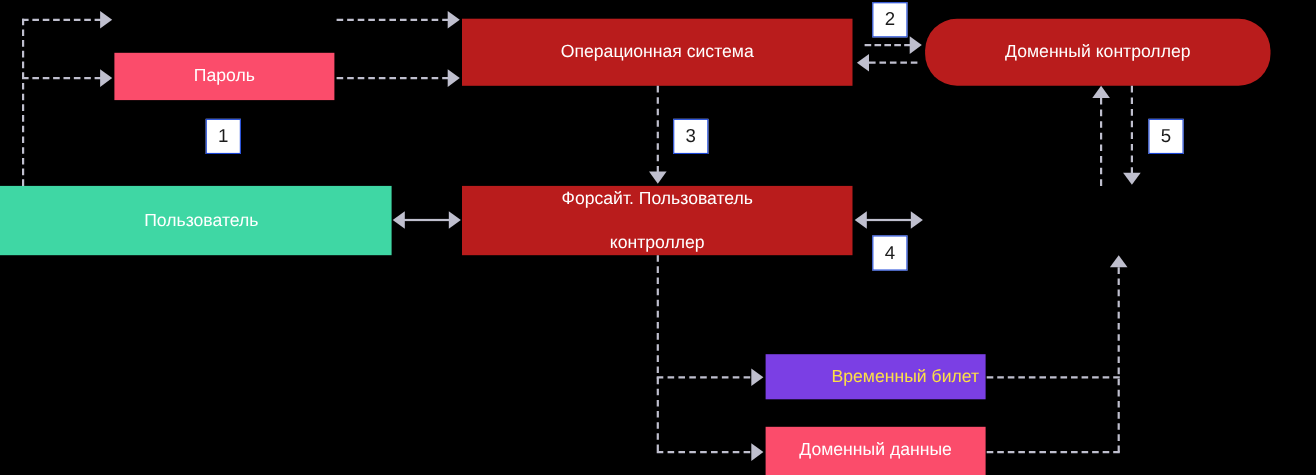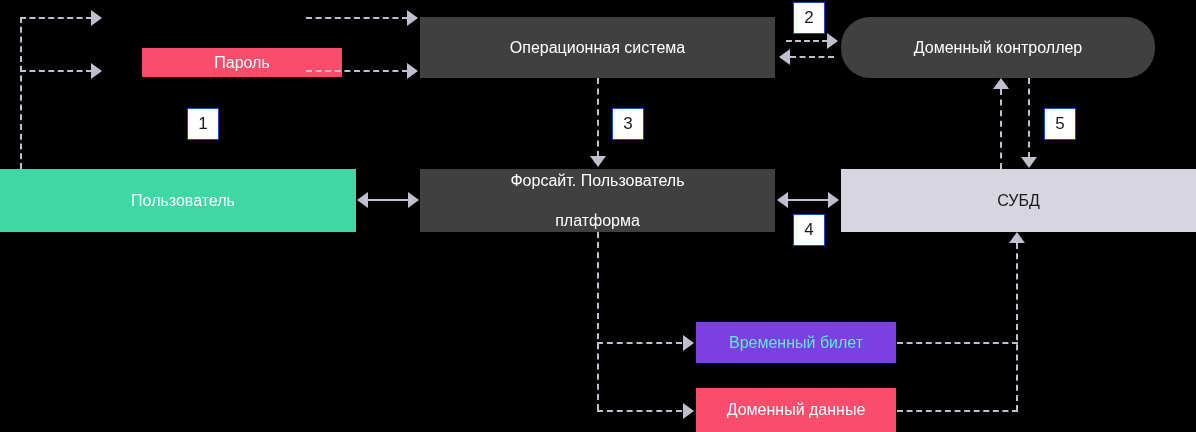--- a/index.html
+++ b/index.html
@@ -14,24 +14,24 @@
     position:absolute;
     display:flex;align-items:center;justify-content:center;
     text-align:center;
     box-sizing:border-box;
     font-size:16px;
     line-height:20px;
     padding:2px 6px;
   }
   .node span{display:block;}
   .n-red{background:#FB4C6B;color:#ffffff;}
-  .n-blue{background:#404040;color:#ffffff;}
+  .n-blue{background:#b91c1c;color:#ffffff;}
   .n-green{background:#3FD7A4;color:#ffffff;}
   .n-gray{background:#D6D5E0;color:#1b1b1b;}
-  .n-purple{background:#7B3FE4;color:#5eead4;}
+  .n-purple{background:#7B3FE4;color:#fde047;justify-content:flex-end;}
 
   .badge{
     position:absolute;
     width:32px;height:32px;
     background:#FFFFFF;
     border:1px solid #1843D6;
     box-sizing:border-box;
     display:flex;align-items:center;justify-content:center;
     color:#1b1b1b;
     font-size:17px;
@@ -100,46 +100,43 @@
   <div class="arrow ar-r" style="left:683px;top:335px;"></div>
   <div class="seg h-dash" style="left:597px;top:410px;width:85px;"></div>
   <div class="arrow ar-r" style="left:683px;top:403px;"></div>
 
   <div class="seg h-dash" style="left:897px;top:342px;width:121px;"></div>
   <div class="seg h-dash" style="left:897px;top:410px;width:121px;"></div>
   <div class="seg v-dash" style="left:1016px;top:243px;height:168px;"></div>
   <div class="arrow ar-u" style="left:1009px;top:232px;"></div>
 
 
-  <div class="node n-red" style="left:104px;top:48px;width:200px;height:29px;margin-left:38px;">
+  <div class="node n-red" style="left:104px;top:48px;width:200px;height:43px;">
     <span>Пароль</span>
   </div>
 
   <div class="node n-blue" style="left:420px;top:17px;width:355px;height:61px;">
     <span>Операционная система</span>
   </div>
 
   <div class="node n-blue" style="left:841px;top:17px;width:314px;height:61px;border-radius:29px;">
     <span>Доменный контроллер</span>
   </div>
 
   <div class="node n-green" style="left:0px;top:169px;width:356px;height:63px;padding-left:16px;">
     <span>Пользователь</span>
   </div>
 
   <div class="node n-blue" style="left:420px;top:169px;width:355px;height:63px;">
     <span>
       <span>Форсайт. Пользователь</span><br>
-      <span>платформа</span>
+      <span>контроллер</span>
     </span>
   </div>
 
-  <div class="node n-gray" style="left:841px;top:169px;width:355px;height:63px;">
-    <span>СУБД</span>
-  </div>
 
   <div class="node n-purple" style="left:696px;top:322px;width:200px;height:41px;">
     <span>Временный билет</span>
   </div>
 
   <div class="node n-red" style="left:696px;top:388px;width:200px;height:44px;">
     <span>Доменный данные</span>
   </div>
 
   <div class="badge" style="left:187px;top:108px;">

